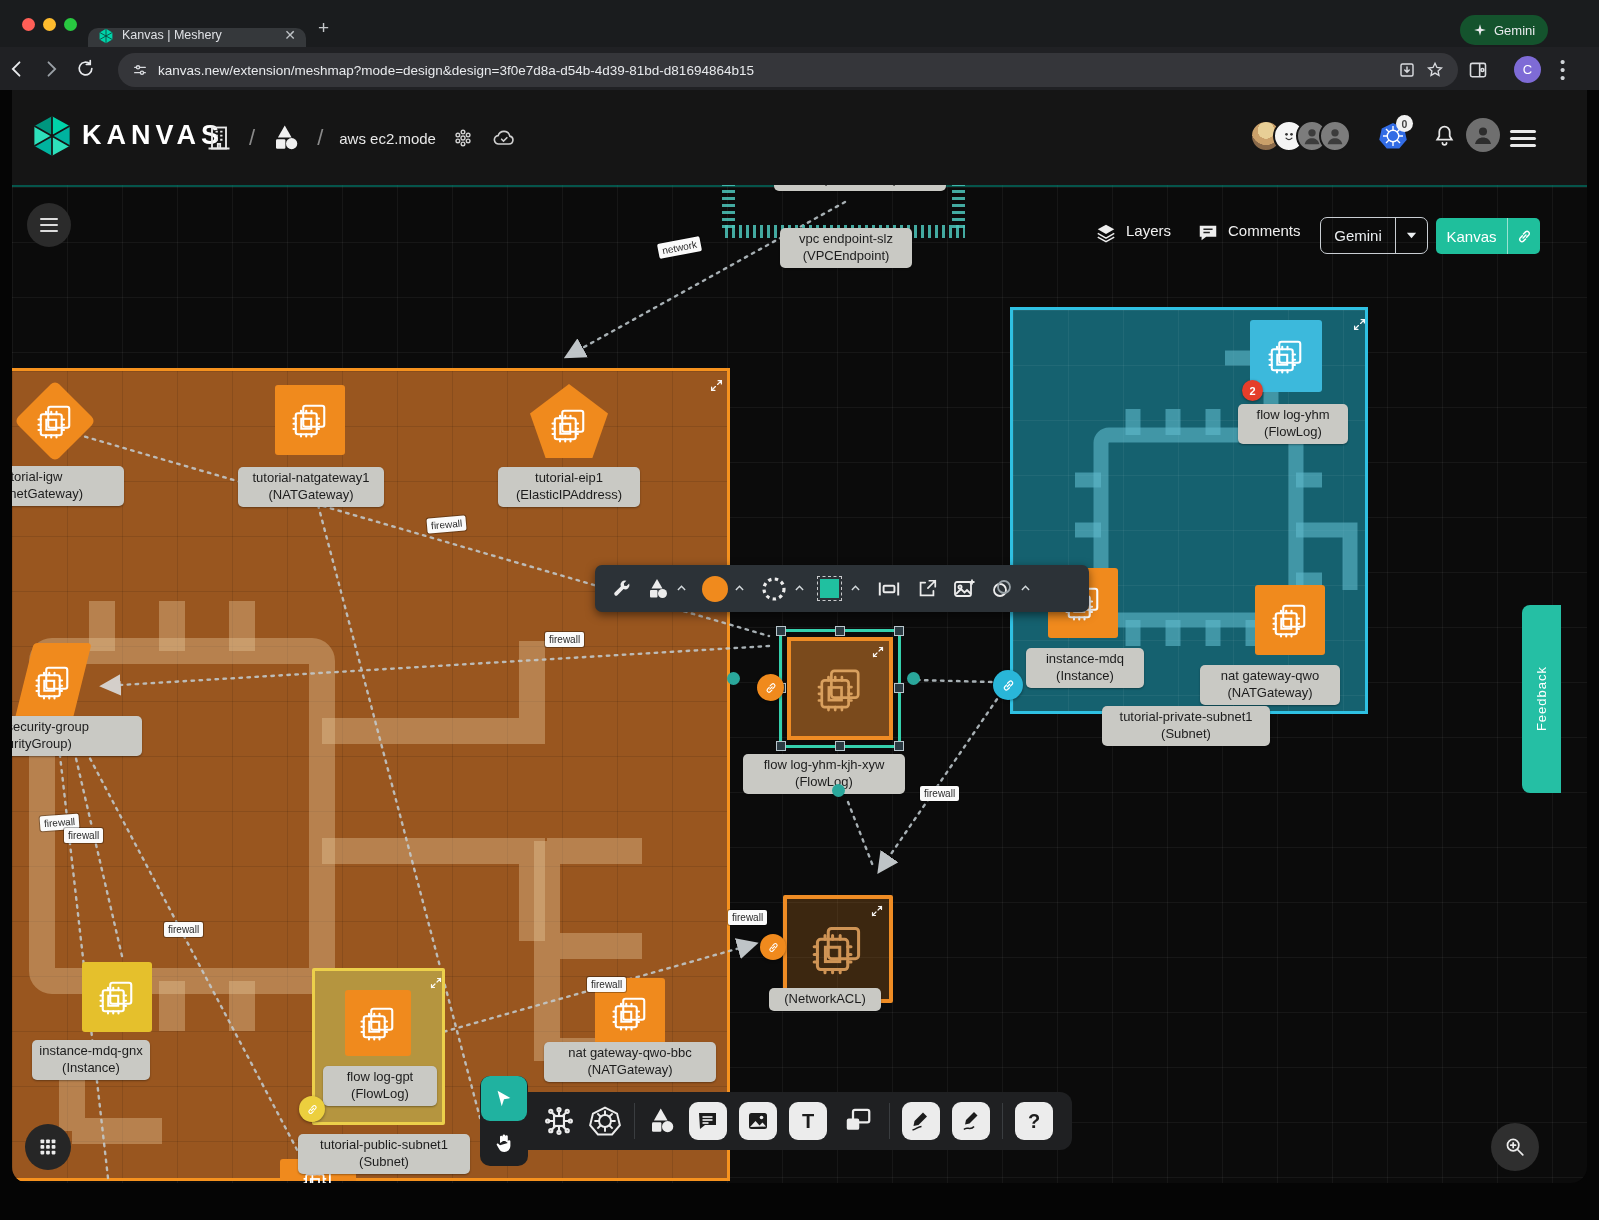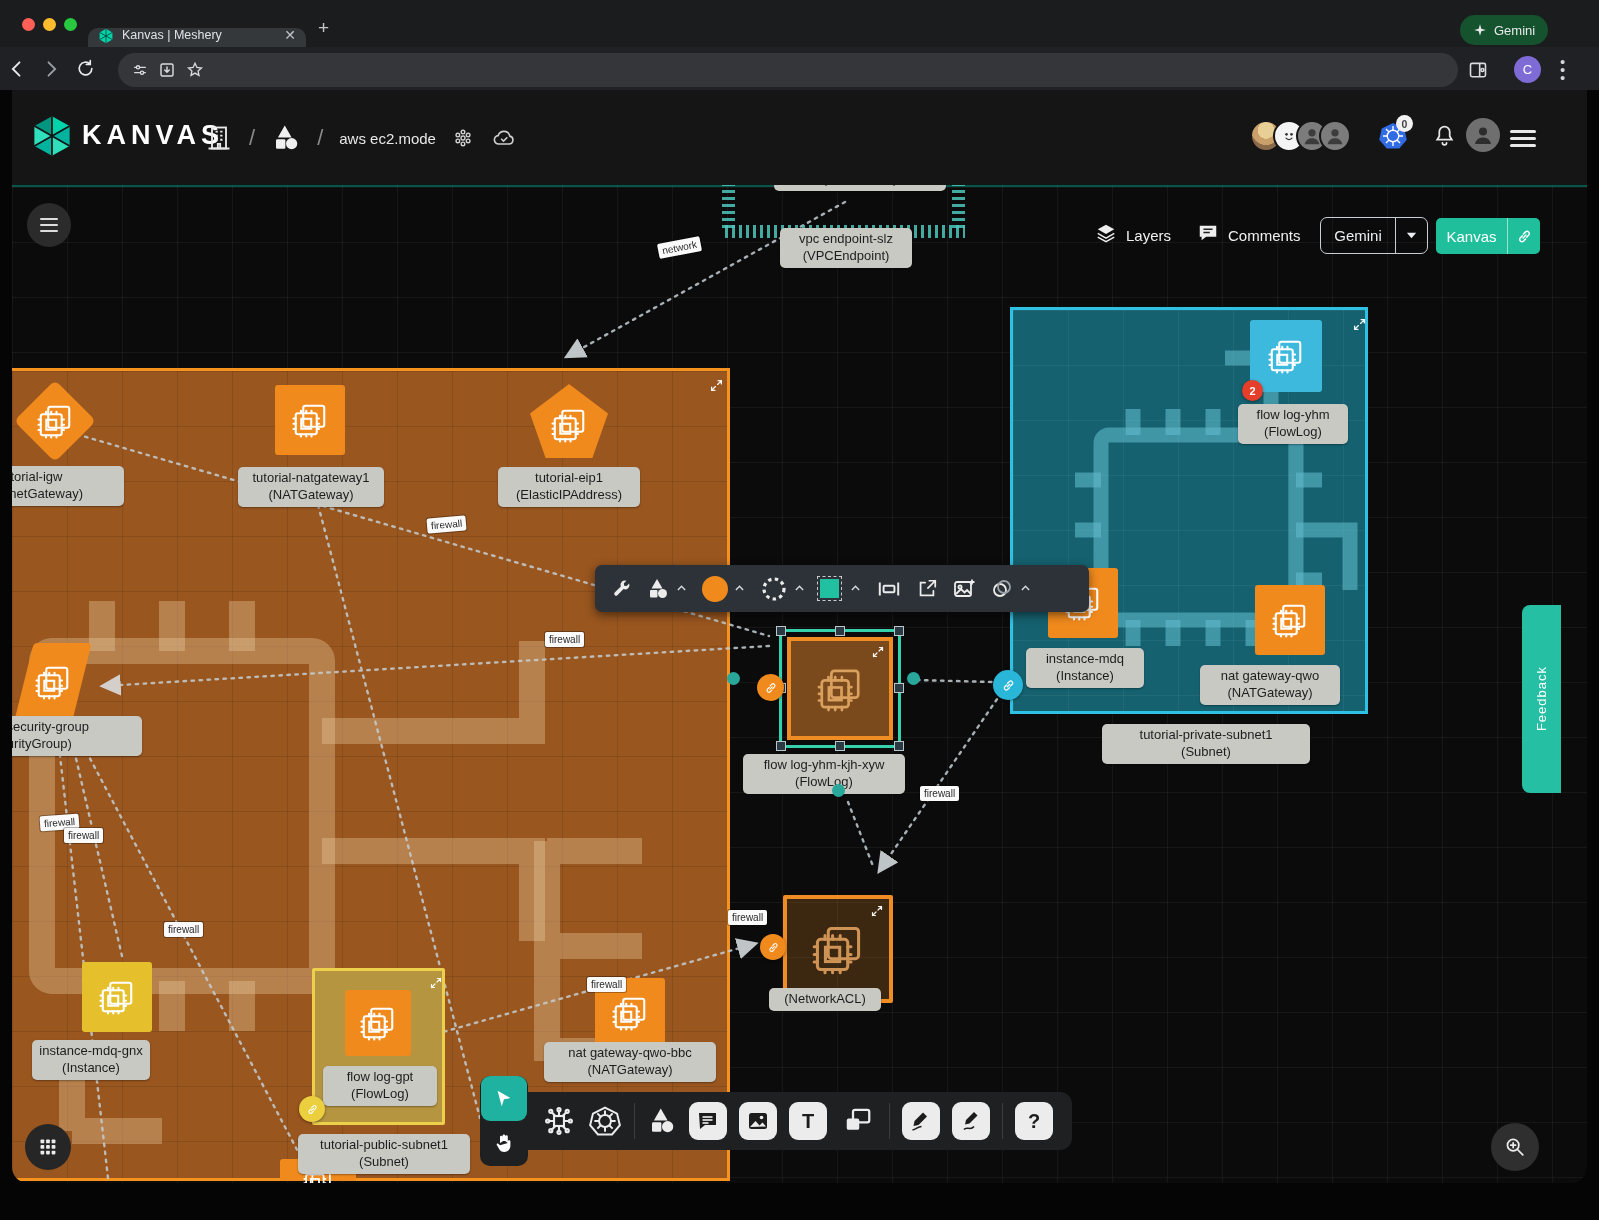--- a/index.html
+++ b/index.html
@@ -60,21 +60,21 @@
   .grid{position:absolute;left:0;top:95px;width:1575px;height:998px;
     border-top:2px solid rgba(0,160,140,.5);
     background-image:linear-gradient(rgba(255,255,255,.05) 1px,transparent 1px),
       linear-gradient(90deg,rgba(255,255,255,.05) 1px,transparent 1px);
     background-size:55px 55px;z-index:0}
 
   
   .menu-circle{position:absolute;left:15px;top:113px;width:44px;height:44px;border-radius:50%;
     background:#2b2b2b;display:flex;flex-direction:column;justify-content:center;align-items:center;gap:4px;z-index:20}
   .menu-circle div{width:18px;height:2px;background:#ddd;border-radius:1px}
-  .ctl{position:absolute;display:flex;align-items:flex-end;gap:9px;color:#f0f0f0;font-size:15px;z-index:20}
+  .ctl{position:absolute;display:flex;align-items:flex-start;gap:9px;color:#f0f0f0;font-size:15px;z-index:20}
   .actions-btn{position:absolute;left:1308px;top:127px;width:108px;height:37px;border:1px solid #c9ced3;
     border-radius:7px;display:flex;align-items:center;color:#eceff1;font-size:15px;z-index:20}
   .actions-main{flex:1;text-align:center}
   .actions-dd{width:32px;height:100%;border-left:1px solid #c9ced3;display:flex;align-items:center;justify-content:center}
   .share-btn{position:absolute;left:1424px;top:128px;width:104px;height:36px;background:#1fbf9c;border-radius:5px;
     display:flex;align-items:center;color:#fff;font-size:15px;z-index:20}
   .share-main{flex:1;text-align:center}
   .share-link{width:33px;height:100%;border-left:1px solid rgba(255,255,255,.55);display:flex;align-items:center;justify-content:center}
 
   
@@ -239,20 +239,21 @@
     </span>
   </div>
   <div class="urlpill">
     <svg width="16" height="16" viewBox="0 0 24 24">
       <g stroke="#dadce0" stroke-width="2" stroke-linecap="round">
           <path d="M4 8h16M4 16h16"></path>
           <circle cx="9" cy="8" r="2.4" fill="#35363a"></circle>
           <circle cx="15" cy="16" r="2.4" fill="#35363a"></circle>
         </g>
     </svg>
+    <span class="urltext">kanvas.new/extension/meshmap?mode=design&amp;design=3f0e7d8a-d54b-4d39-81bd-d81694864b15</span>
     <svg width="18" height="18" viewBox="0 0 24 24">
       <g fill="none" stroke="#dadce0" stroke-width="1.9" stroke-linecap="round">
           <rect x="4" y="4" width="16" height="16" rx="2"></rect>
           <path d="M12 8v7m-3-3l3 3 3-3"></path>
         </g>
     </svg>
     <svg width="18" height="18" viewBox="0 0 24 24">
       <path d="M12 3l2.6 5.6 6 .7-4.5 4 1.2 5.9-5.3-3-5.3 3 1.2-5.9-4.5-4 6-.7z" fill="none" stroke="#dadce0" stroke-width="1.8"></path>
     </svg>
   </div>
@@ -593,21 +594,21 @@
     <div class="nlabel" style="left:1188px;top:575px;width:140px">
       <span>nat gateway-qwo</span>
       <span>(NATGateway)</span>
     </div>
 
     <div class="badge-circle" style="left:981px;top:580px;width:30px;height:30px;background:#29b6d8">
       <svg width="15" height="15" viewBox="0 0 24 24">
           <use href="#i-link"></use>
         </svg>
     </div>
-    <div class="nlabel" style="left:1090px;top:634px;width:208px">
+    <div class="nlabel" style="left:1090px;top:616px;width:168px">
       <span>tutorial-private-subnet1</span>
       <span>(Subnet)</span>
     </div>
 
     <div class="sel-frame">
       <div class="sel-node">
         <svg class="chipic" viewBox="0 0 24 24" style="width:46px;height:46px">
             <use href="#i-chip"></use>
           </svg>
         <svg class="collapse" style="right:5px;top:5px;left:auto;color:#fff" width="12" height="12" viewBox="0 0 24 24">

